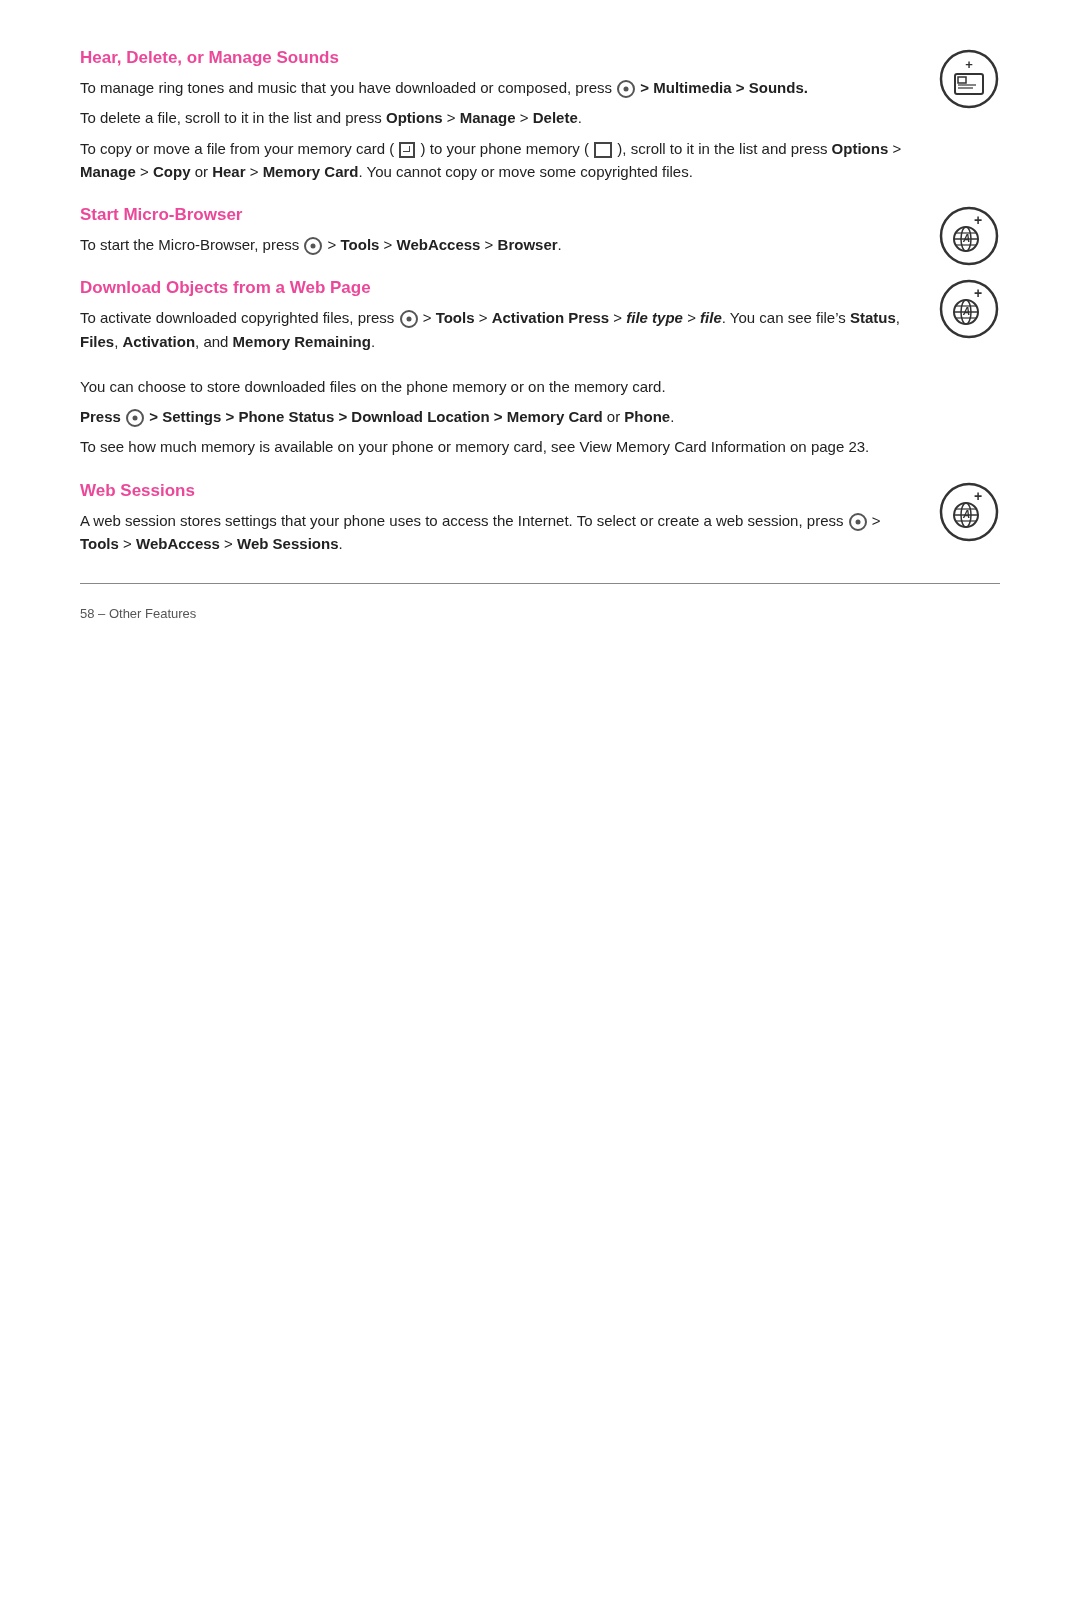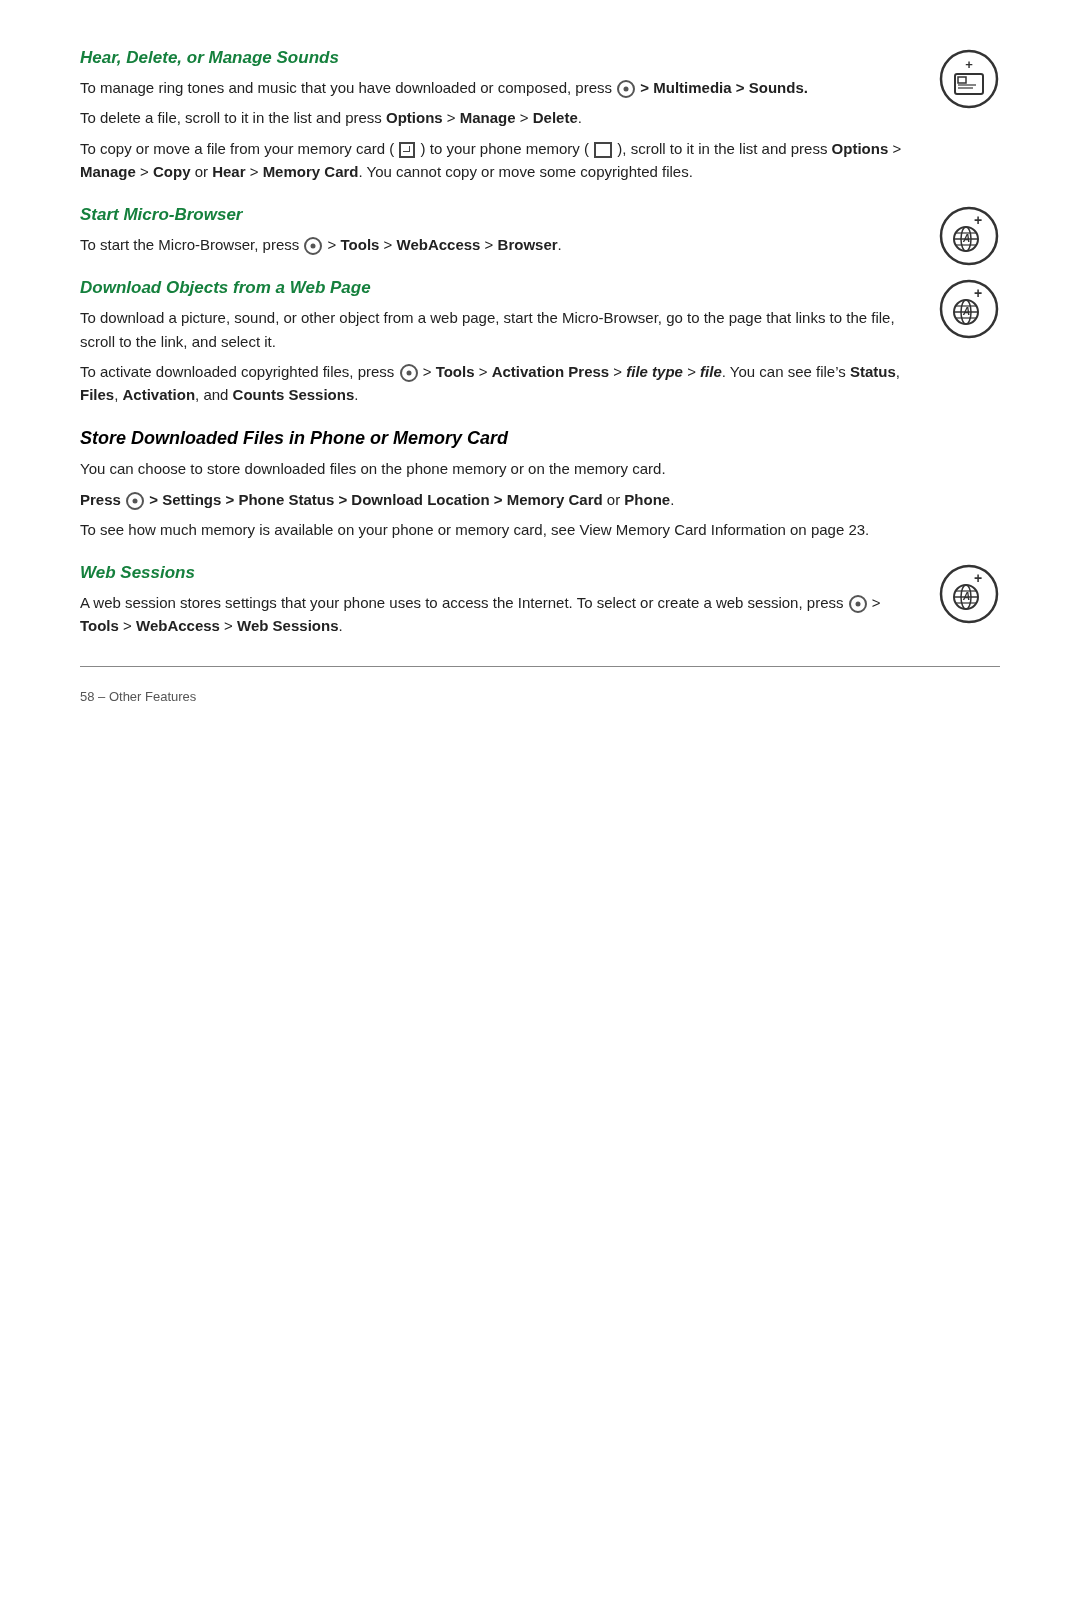--- a/index.html
+++ b/index.html
@@ -20,23 +20,22 @@
     }
 
     .section {
       margin-bottom: 22px;
       position: relative;
     }
 
     .section-title {
       font-size: 17px;
       font-weight: bold;
-      font-style: italic;
       margin-bottom: 8px;
-      color: #15803d;
+      color: #ec4899;
     }
 
     .section-body {
       font-size: 15px;
       line-height: 1.55;
       color: #222;
     }
 
     .section-body p {
       margin-bottom: 7px;
@@ -215,33 +214,31 @@
         <ellipse cx="28" cy="34" rx="5" ry="12" fill="none" stroke="#333" stroke-width="1.5"></ellipse>
         <line x1="16" y1="34" x2="40" y2="34" stroke="#333" stroke-width="1.5"></line>
         <line x1="17" y1="28" x2="39" y2="28" stroke="#333" stroke-width="1.2"></line>
         <line x1="17" y1="40" x2="39" y2="40" stroke="#333" stroke-width="1.2"></line>
         <text x="25" y="37" font-size="10" font-weight="bold" font-style="italic" fill="#333">A</text>
       </svg>
     </div>
 
     <div class="section-title">Download Objects from a Web Page</div>
     <div class="section-body">
-      <p>To download a picture, sound, or other object from a web page, start the Micro-Browser, go to the page that links to the file, scroll to the link, and select it.</p>
       <p>
         To activate downloaded copyrighted files, press
         <span class="menu-btn-icon"></span>
         &gt; <b>Tools</b> &gt;
         <b>Activation Press</b> &gt; <i><b>file type</b></i> &gt; <i><b>file</b></i>. You can see file’s <b>Status</b>,
-        <b>Files</b>, <b>Activation</b>, and <b>Counts Sessions</b>.
+        <b>Files</b>, <b>Activation</b>, and <b>Memory Remaining</b>.
       </p>
     </div>
   </div>
 
   <div class="section">
-    <div class="section-title-large">Store Downloaded Files in Phone or Memory Card</div>
     <div class="section-body">
       <p>You can choose to store downloaded files on the phone memory or on the memory card.</p>
       <p>
         <b>Press</b>
         <span class="menu-btn-icon"></span>
         <b>&gt; Settings &gt; Phone Status &gt; Download Location &gt; Memory Card</b> or <b>Phone</b>.
       </p>
       <p>To see how much memory is available on your phone or memory card, see View Memory Card Information on page 23.</p>
     </div>
   </div>

